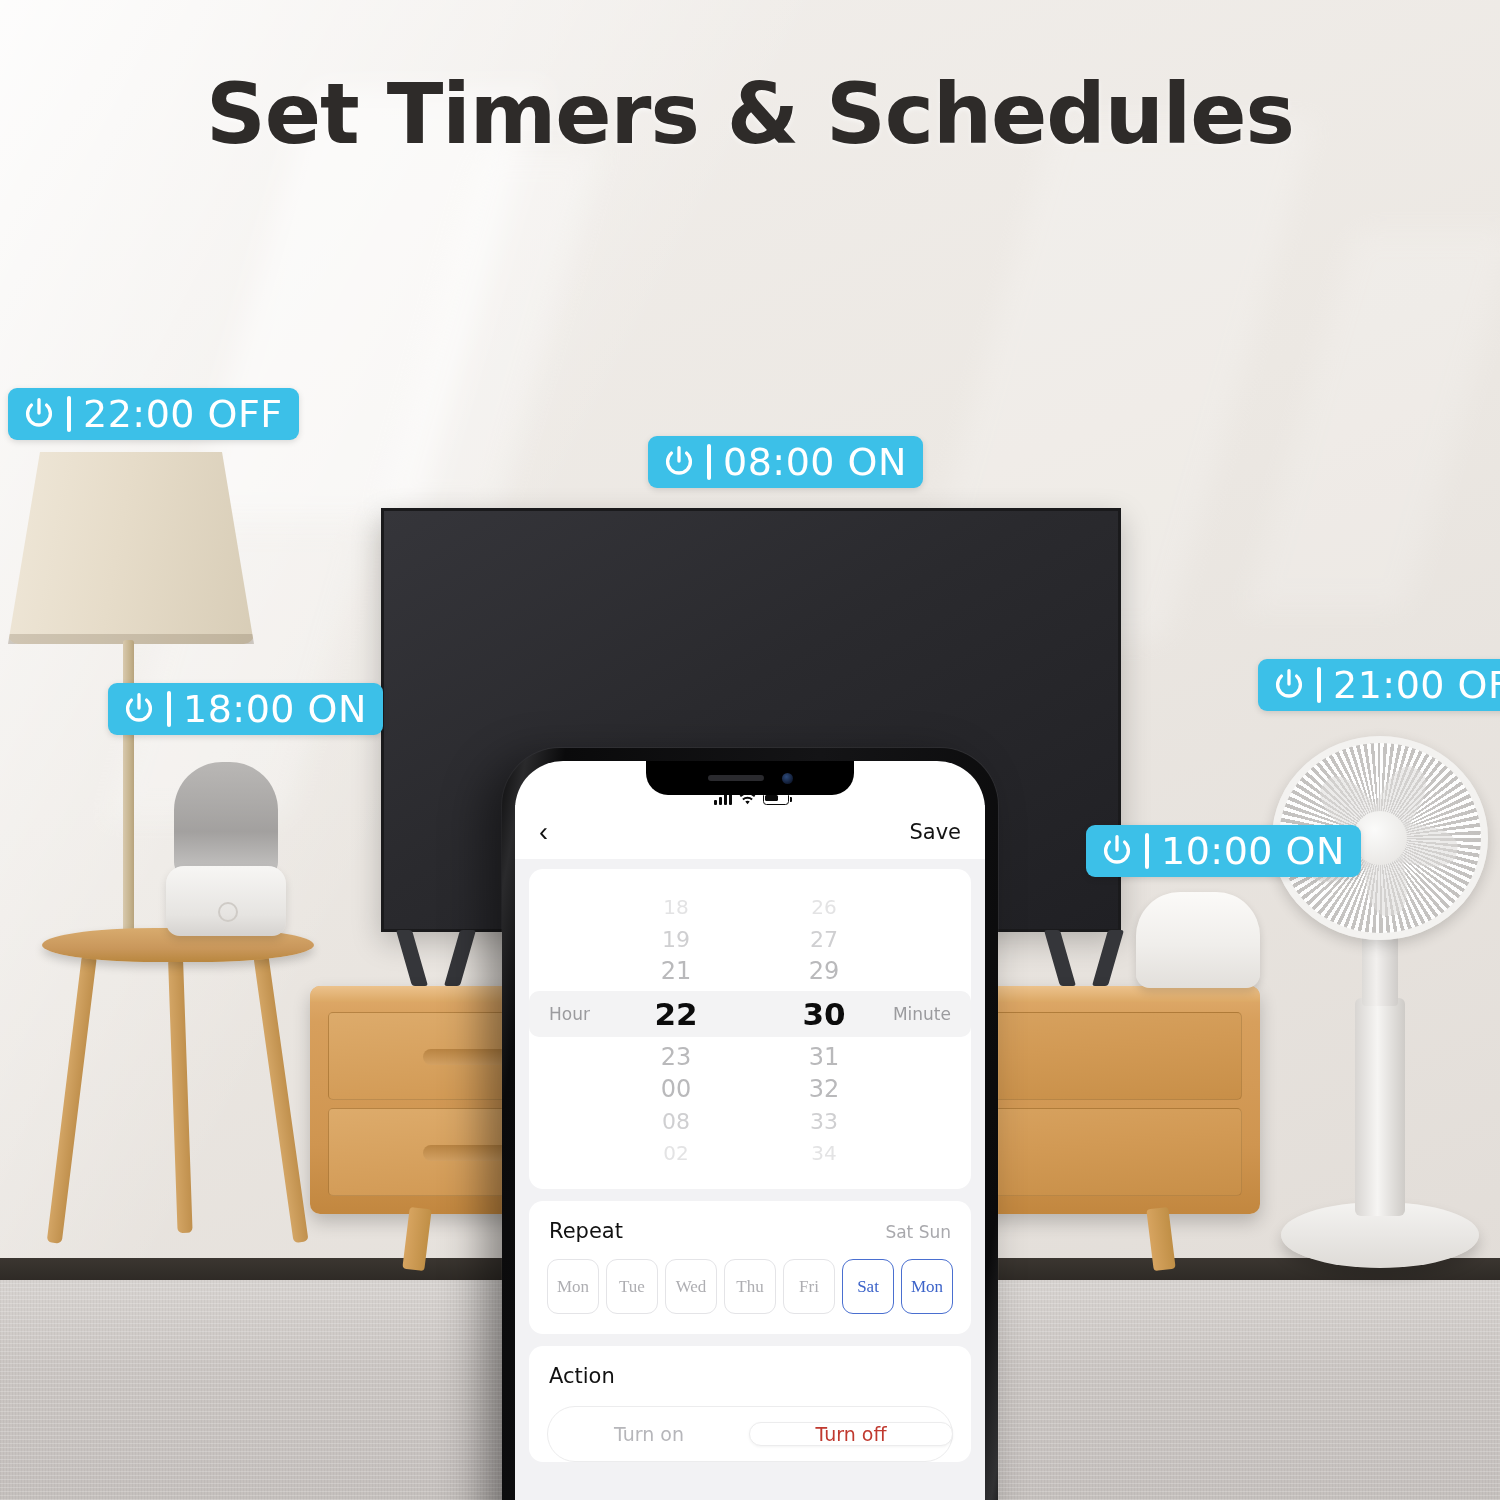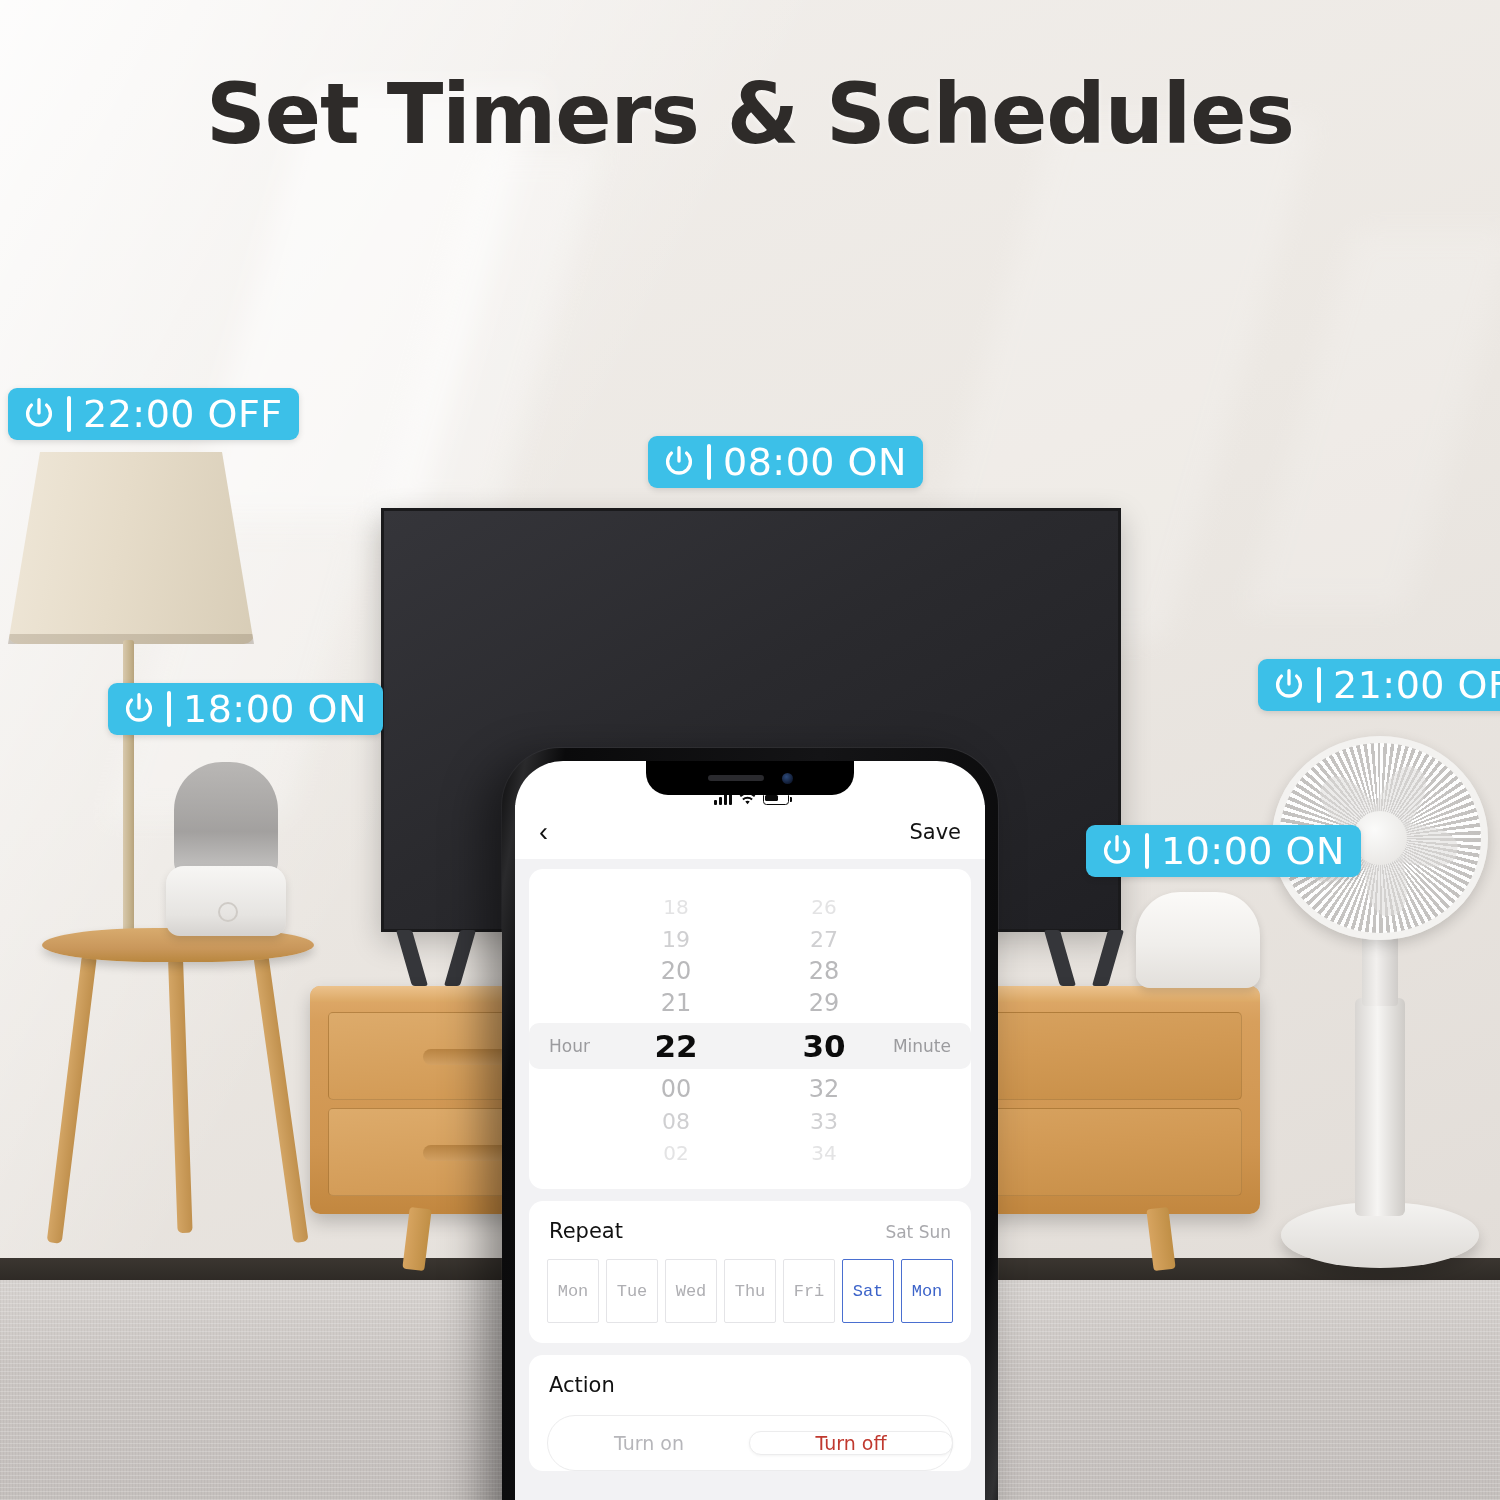--- a/index.html
+++ b/index.html
@@ -321,23 +321,23 @@
 
   
   .sec-head {
     display:flex; align-items:baseline; justify-content:space-between;
     padding:18px 20px 0;
   }
   .sec-title { font-size:21px; color:#111; font-family:"DejaVu Sans", sans-serif; }
   .sec-value { font-size:17px; color:#a9a9ad; font-family:"DejaVu Sans", sans-serif;}
   .days { display:flex; gap:7px; padding:16px 18px 20px; }
   .day {
-    flex:1; height:64px; border:1px solid #e4e4e7; border-radius:2px;
+    flex:1; height:55px; border:1px solid #e4e4e7; border-radius:11px;
     display:flex; align-items:center; justify-content:center;
-    font-size:17px; color:#aeaeb2; font-family:Liberation Mono, monospace;
+    font-size:17px; color:#aeaeb2; font-family:Liberation Serif, serif;
     background:#fff;
   }
   .day.sel { border-color:#4a6fd0; color:#3c63c9; }
 
   
   .seg {
     margin:18px 18px 0; height:56px; border:1px solid #ececed;
     border-radius:28px; display:flex; position:relative; background:#fff;align-items:center;
   }
   .seg-btn {
@@ -507,35 +507,35 @@
           <div class="picker-rows" style="top:22px">
             <div class="prow fade2">
               <span>18</span>
               <span>26</span>
             </div>
             <div class="prow fade1">
               <span>19</span>
               <span>27</span>
             </div>
             <div class="prow">
-              <span>20</span>
-              <span>28</span>
-            </div>
-            <div class="prow">
               <span>21</span>
               <span>29</span>
             </div>
 
             <div class="prow mid">
               <span class="unit hour">Hour</span>
               <span>22</span>
               <span>30</span>
               <span class="unit minute">Minute</span>
             </div>
 
+            <div class="prow">
+              <span>23</span>
+              <span>31</span>
+            </div>
             <div class="prow">
               <span>00</span>
               <span>32</span>
             </div>
             <div class="prow fade1">
               <span>08</span>
               <span>33</span>
             </div>
             <div class="prow fade2">
               <span>02</span>

